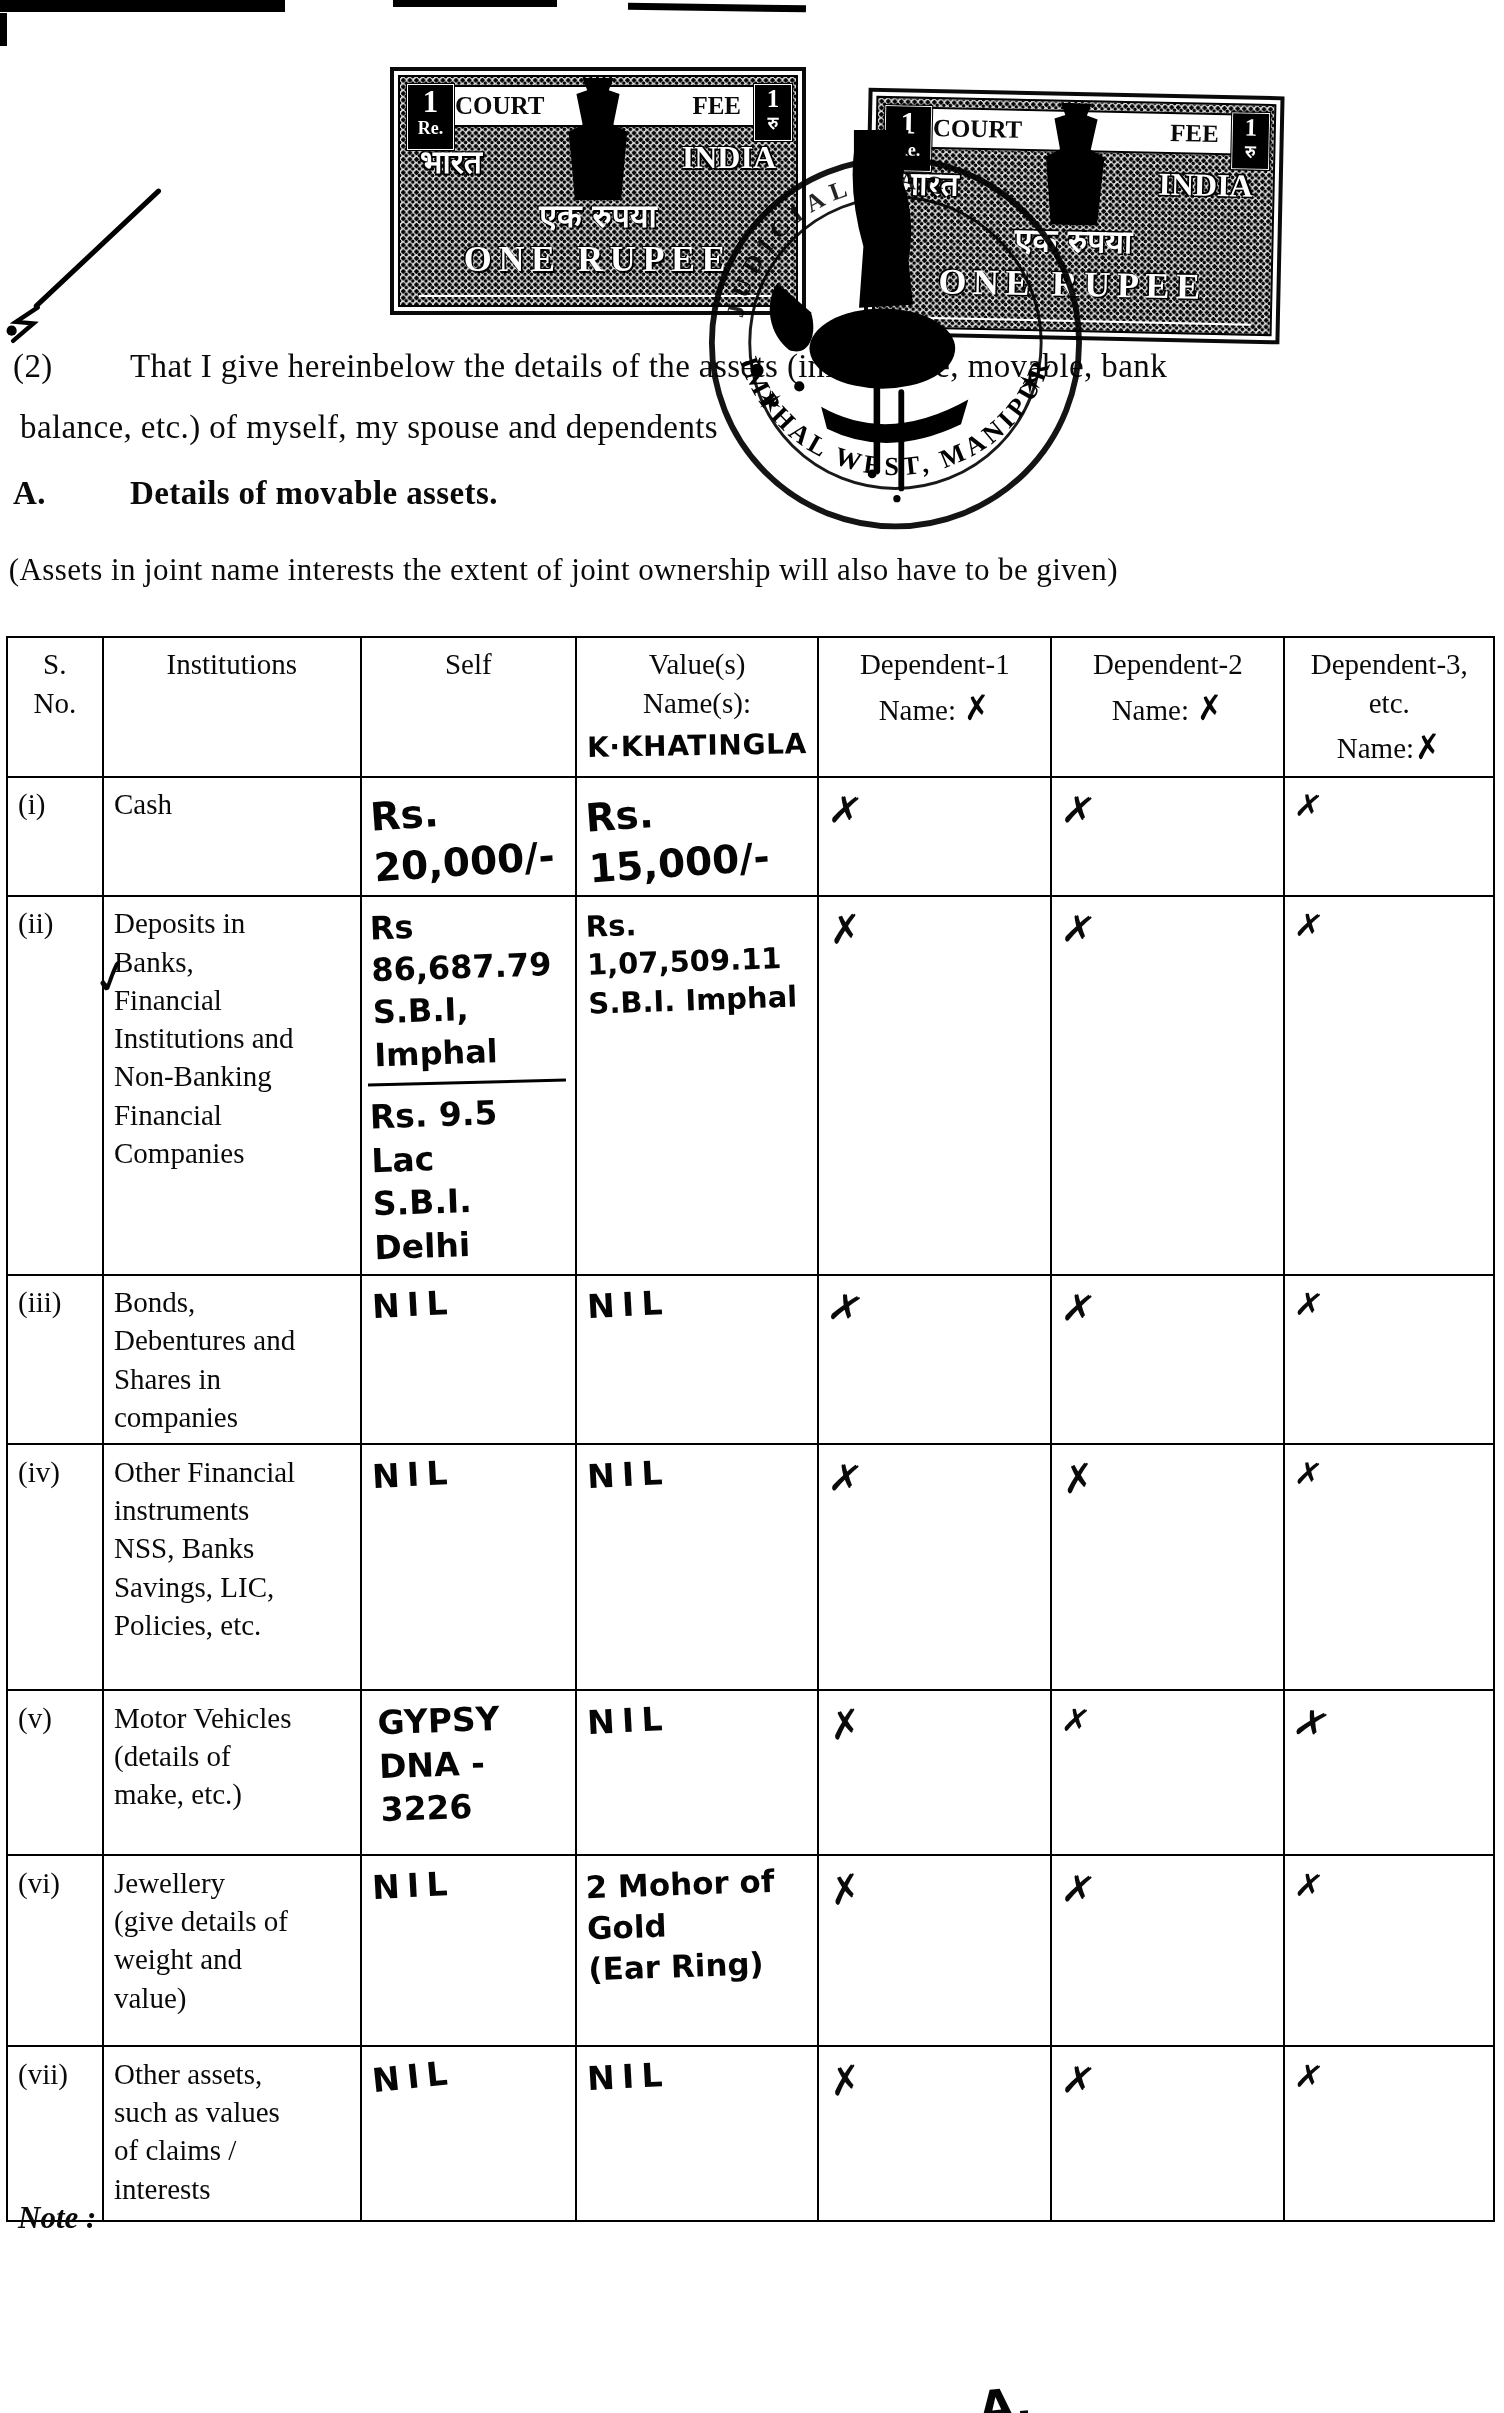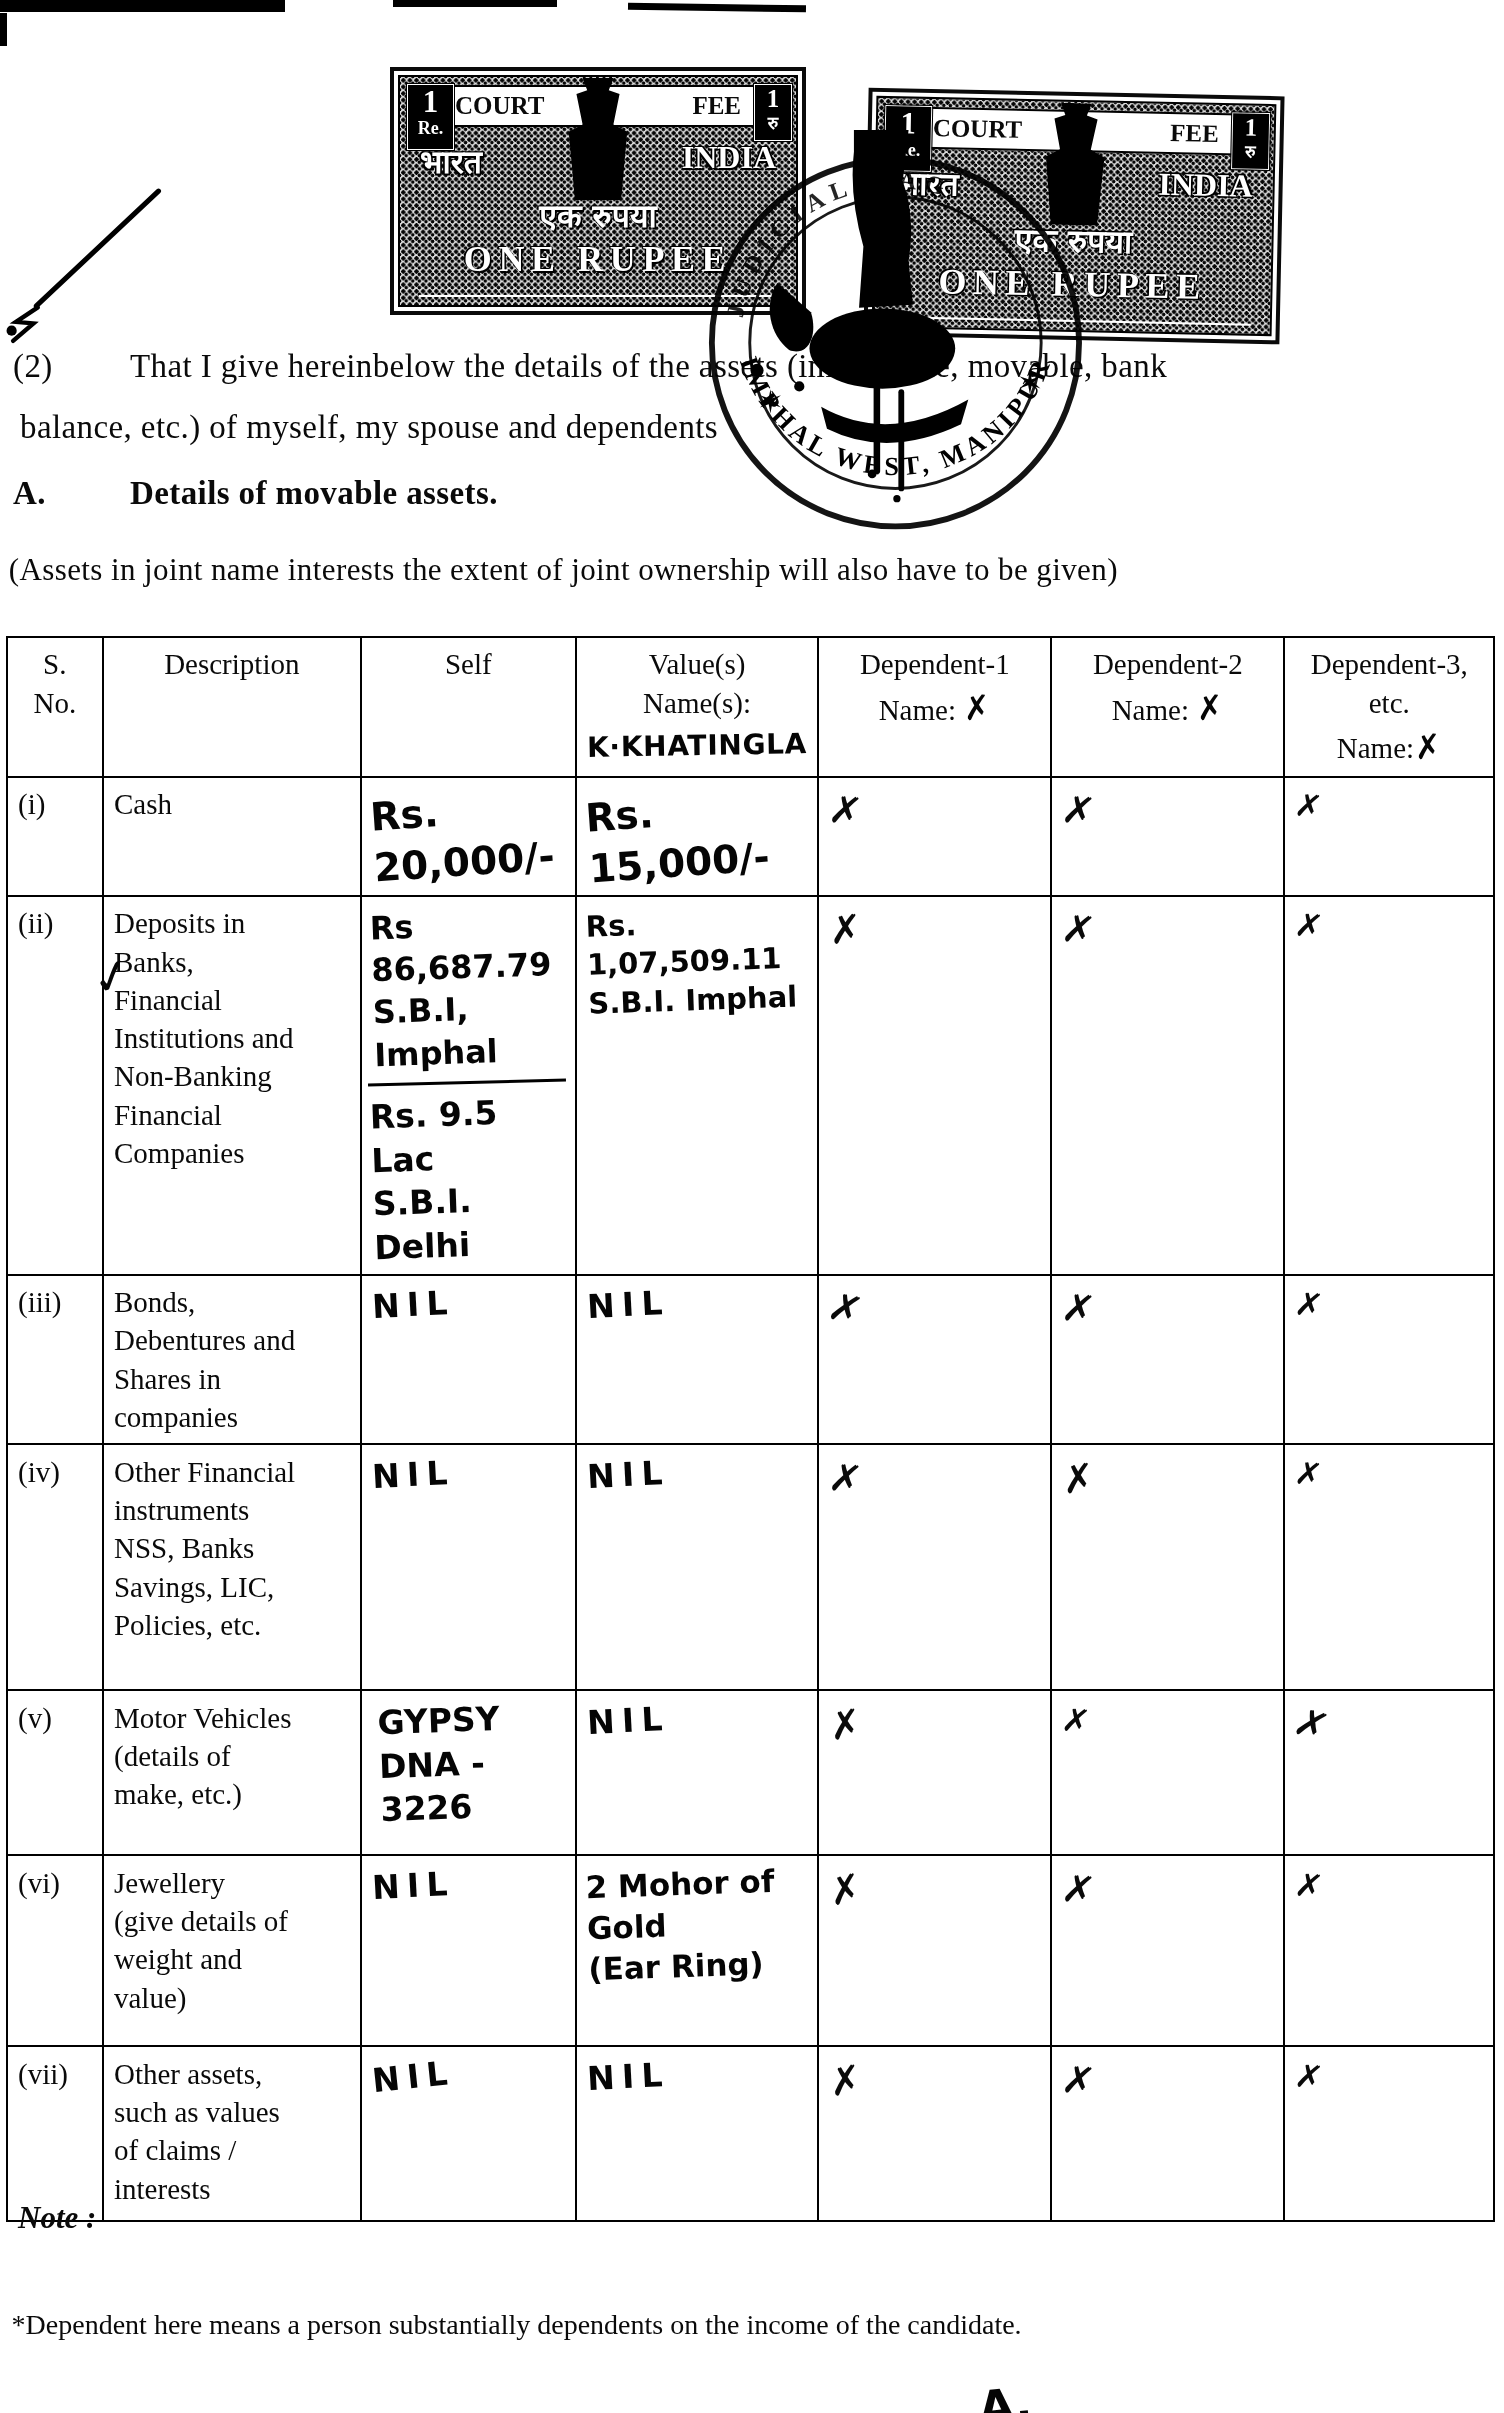--- a/index.html
+++ b/index.html
@@ -190,21 +190,21 @@
         <col style="width:215px">
         <col style="width:233px">
       <col style="width:233px">
         <col style="width:233px">
         <col style="width:210px">
     </colgroup>
     <tbody>
         <tr class="h">
       <th class="h-sno"><span class="lines">S.
 No.</span></th>
-      <th><span>Description</span></th>
+      <th><span>Institutions</span></th>
       <th><span>Self</span></th>
       <th>
         <span class="lines">Value(s)
 Name(s):</span>
         <div class="hw spouse-name">K·KHATINGLA</div>
       </th>
       <th>
         <span class="lines">Dependent-1
 Name:</span>
         <div class="hw hdr-x">✗</div>
@@ -324,18 +324,17 @@
       <td class="c-hw"><span class="hw nil lines">NIL</span></td>
       <td class="c-x"><span class="xmark" style="transform:rotate(-8deg);">✗</span></td>
       <td class="c-x"><span class="xmark">✗</span></td>
       <td class="c-x"><span class="xmark" style="font-size:33px;">✗</span></td>
     </tr>
   </tbody>
     </table>
 
   <div class="note-label">Note :</div>
 
-  <div class="footnote">*Dependent here means a person substantially dependents on the income of the candidate.</div>
 
   <div class="bottom-mark hw">A.</div>
 
 </div>
 
 
 </body></html>

